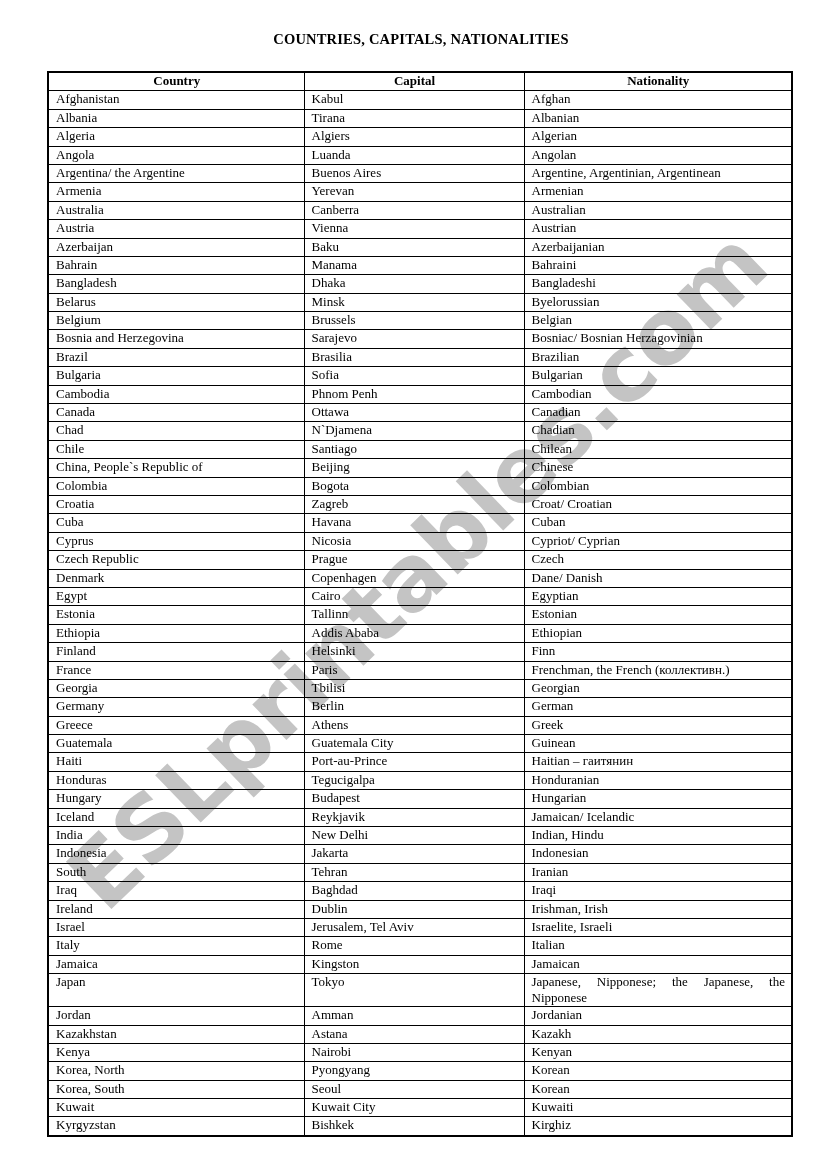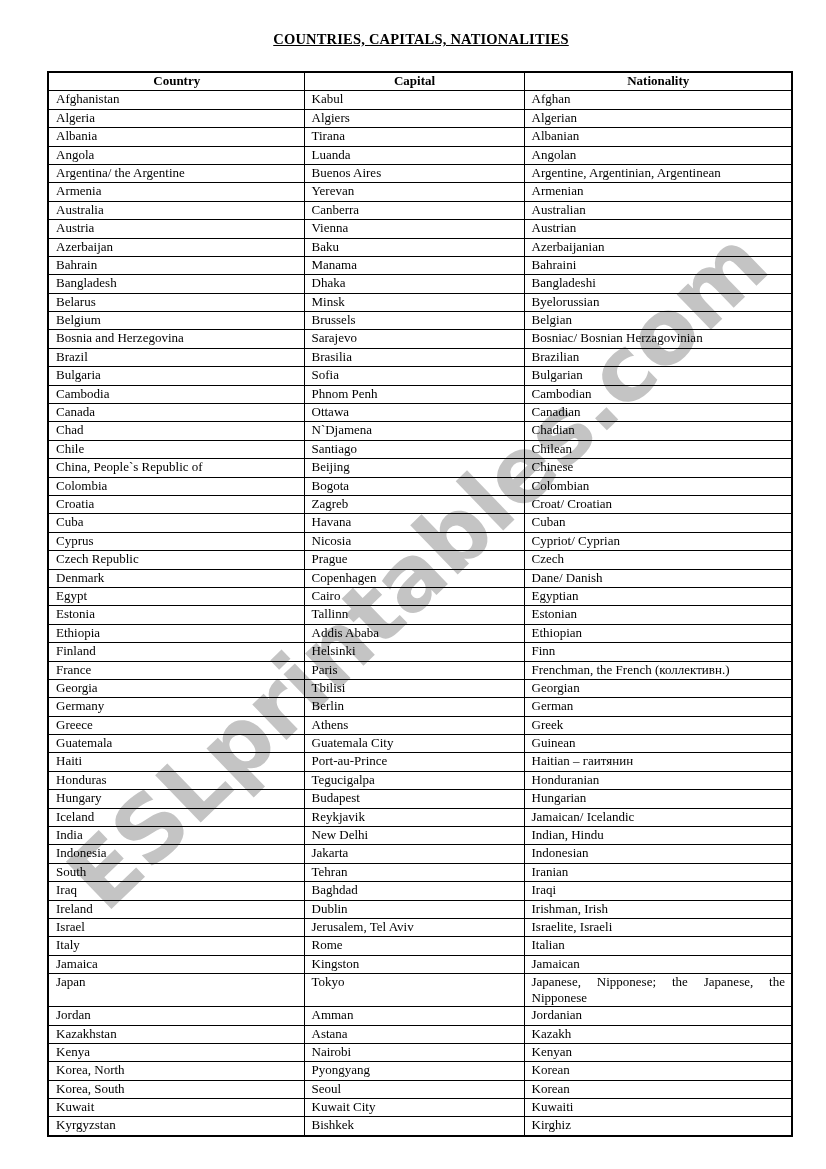--- a/index.html
+++ b/index.html
@@ -12,21 +12,20 @@
     color: #000000;
   }
   .page-title {
     position: absolute;
     top: 31px; left: 49px; width: 744px;
     text-align: center;
     font-weight: bold;
     font-size: 14.5px;
     letter-spacing: 0.2px;
     z-index: 2;
-    text-decoration: underline;
   }
   .watermark {
     position: absolute;
     left: 417px; top: 570px;
     transform: translate(-50%, -50%) rotate(-44deg);
     font-family: "DejaVu Sans", sans-serif;
     font-weight: bold;
     font-size: 90px;
     letter-spacing: -1px;
     white-space: nowrap;
@@ -84,28 +83,28 @@
         <th>Nationality</th>
       </tr>
     </thead>
     <tbody>
         <tr>
           <td>Afghanistan</td>
           <td>Kabul</td>
           <td>Afghan</td>
         </tr>
         <tr>
+          <td>Albania</td>
+          <td>Tirana</td>
+          <td>Albanian</td>
+        </tr>
+        <tr>
           <td>Algeria</td>
           <td>Algiers</td>
           <td>Algerian</td>
-        </tr>
-        <tr>
-          <td>Albania</td>
-          <td>Tirana</td>
-          <td>Albanian</td>
         </tr>
         <tr>
           <td>Angola</td>
           <td>Luanda</td>
           <td>Angolan</td>
         </tr>
         <tr>
           <td>Argentina/ the Argentine</td>
           <td>Buenos Aires</td>
           <td>Argentine, Argentinian, Argentinean</td>

